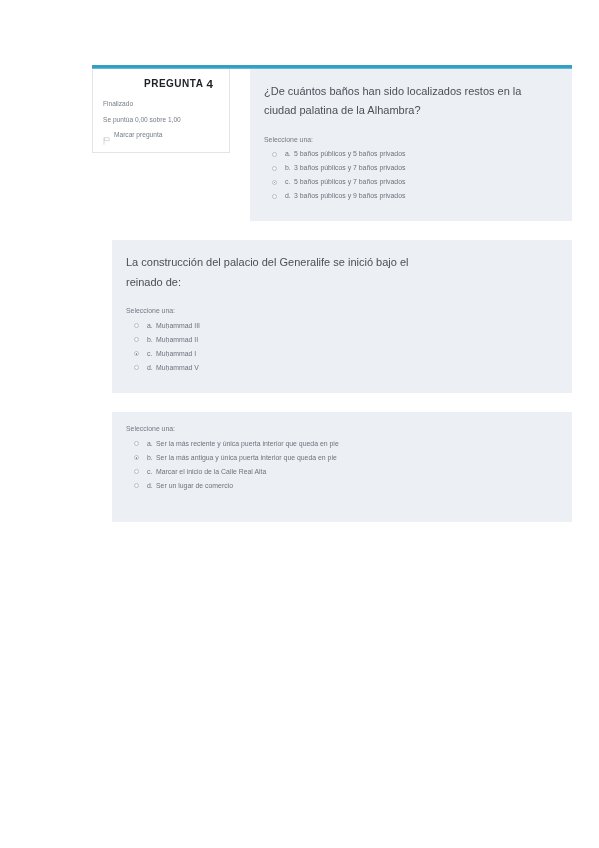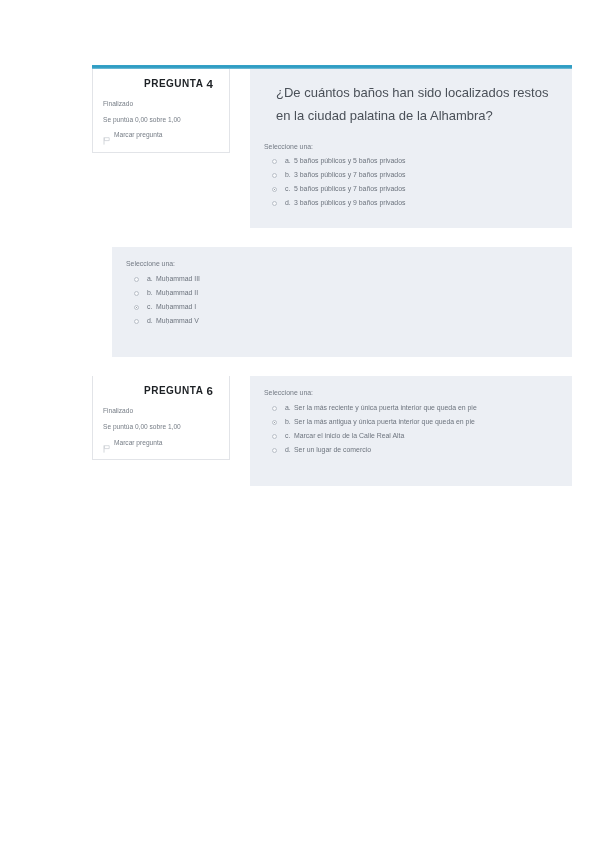--- a/index.html
+++ b/index.html
@@ -111,24 +111,24 @@
   
   .answer-panel {
     flex: 1 1 auto;
     margin-left: 20px;
     background: #eceff4;
     box-sizing: border-box;
     padding: 13px 16px 16px 14px;
     min-height: 110px;
   }
   .q-text {
-    font-size: 13px;
+    font-size: 11px;
     line-height: 1.75;
     color: #4a5058;
-    margin: 0 0 15px 12px;
+    margin: 0 0 15px 0;
     max-width: 290px;
   }
   .prompt {
     font-size: 6.9px;
     color: #737a84;
     margin: 0 0 5px 0;
     line-height: 1.3;
   }
   .options {
     list-style: none;
@@ -218,20 +218,21 @@
             <li class="option">
               <span class="radio"></span>
               <span class="opt-letter">d.</span>
               <span class="opt-text">3 baños públicos y 9 baños privados</span>
             </li>
           </ul>
         </div>
       </div>
       <div class="question-block">
         <div class="answer-panel">
+          <p class="q-text">La construcción del palacio del Generalife se inició bajo el reinado de:</p>
           <p class="prompt">Seleccione una:</p>
           <ul class="options">
             <li class="option">
               <span class="radio"></span>
               <span class="opt-letter">a.</span>
               <span class="opt-text">Muḥammad III</span>
             </li>
             <li class="option">
               <span class="radio"></span>
               <span class="opt-letter">b.</span>
@@ -244,32 +245,20 @@
             </li>
             <li class="option">
               <span class="radio"></span>
               <span class="opt-letter">d.</span>
               <span class="opt-text">Muḥammad V</span>
             </li>
           </ul>
         </div>
       </div>
       <div class="question-block">
-        <div class="info-card">
-          <div class="q-heading"><span class="q-label">PREGUNTA</span><span class="q-num">6</span></div>
-          <div class="q-state">Finalizado</div>
-          <div class="q-grade">Se puntúa 0,00 sobre 1,00</div>
-          <div class="flag-row">
-            <span class="flag-icon"><svg viewBox="0 0 7 8" xmlns="http://www.w3.org/2000/svg">
-                <path d="M1 0.4 L1 7.6" stroke="#9aa1aa" stroke-width="0.8" fill="none"></path>
-                <path d="M1.4 0.7 L6.2 0.7 L6.2 3.6 L1.4 3.6 Z" fill="none" stroke="#9aa1aa" stroke-width="0.7"></path>
-              </svg></span>
-            <span class="flag-label">Marcar pregunta</span>
-          </div>
-        </div>
         <div class="answer-panel">
           <p class="prompt">Seleccione una:</p>
           <ul class="options">
             <li class="option">
               <span class="radio"></span>
               <span class="opt-letter">a.</span>
               <span class="opt-text">Ser la más reciente y única puerta interior que queda en pie</span>
             </li>
             <li class="option">
               <span class="radio checked"></span>

